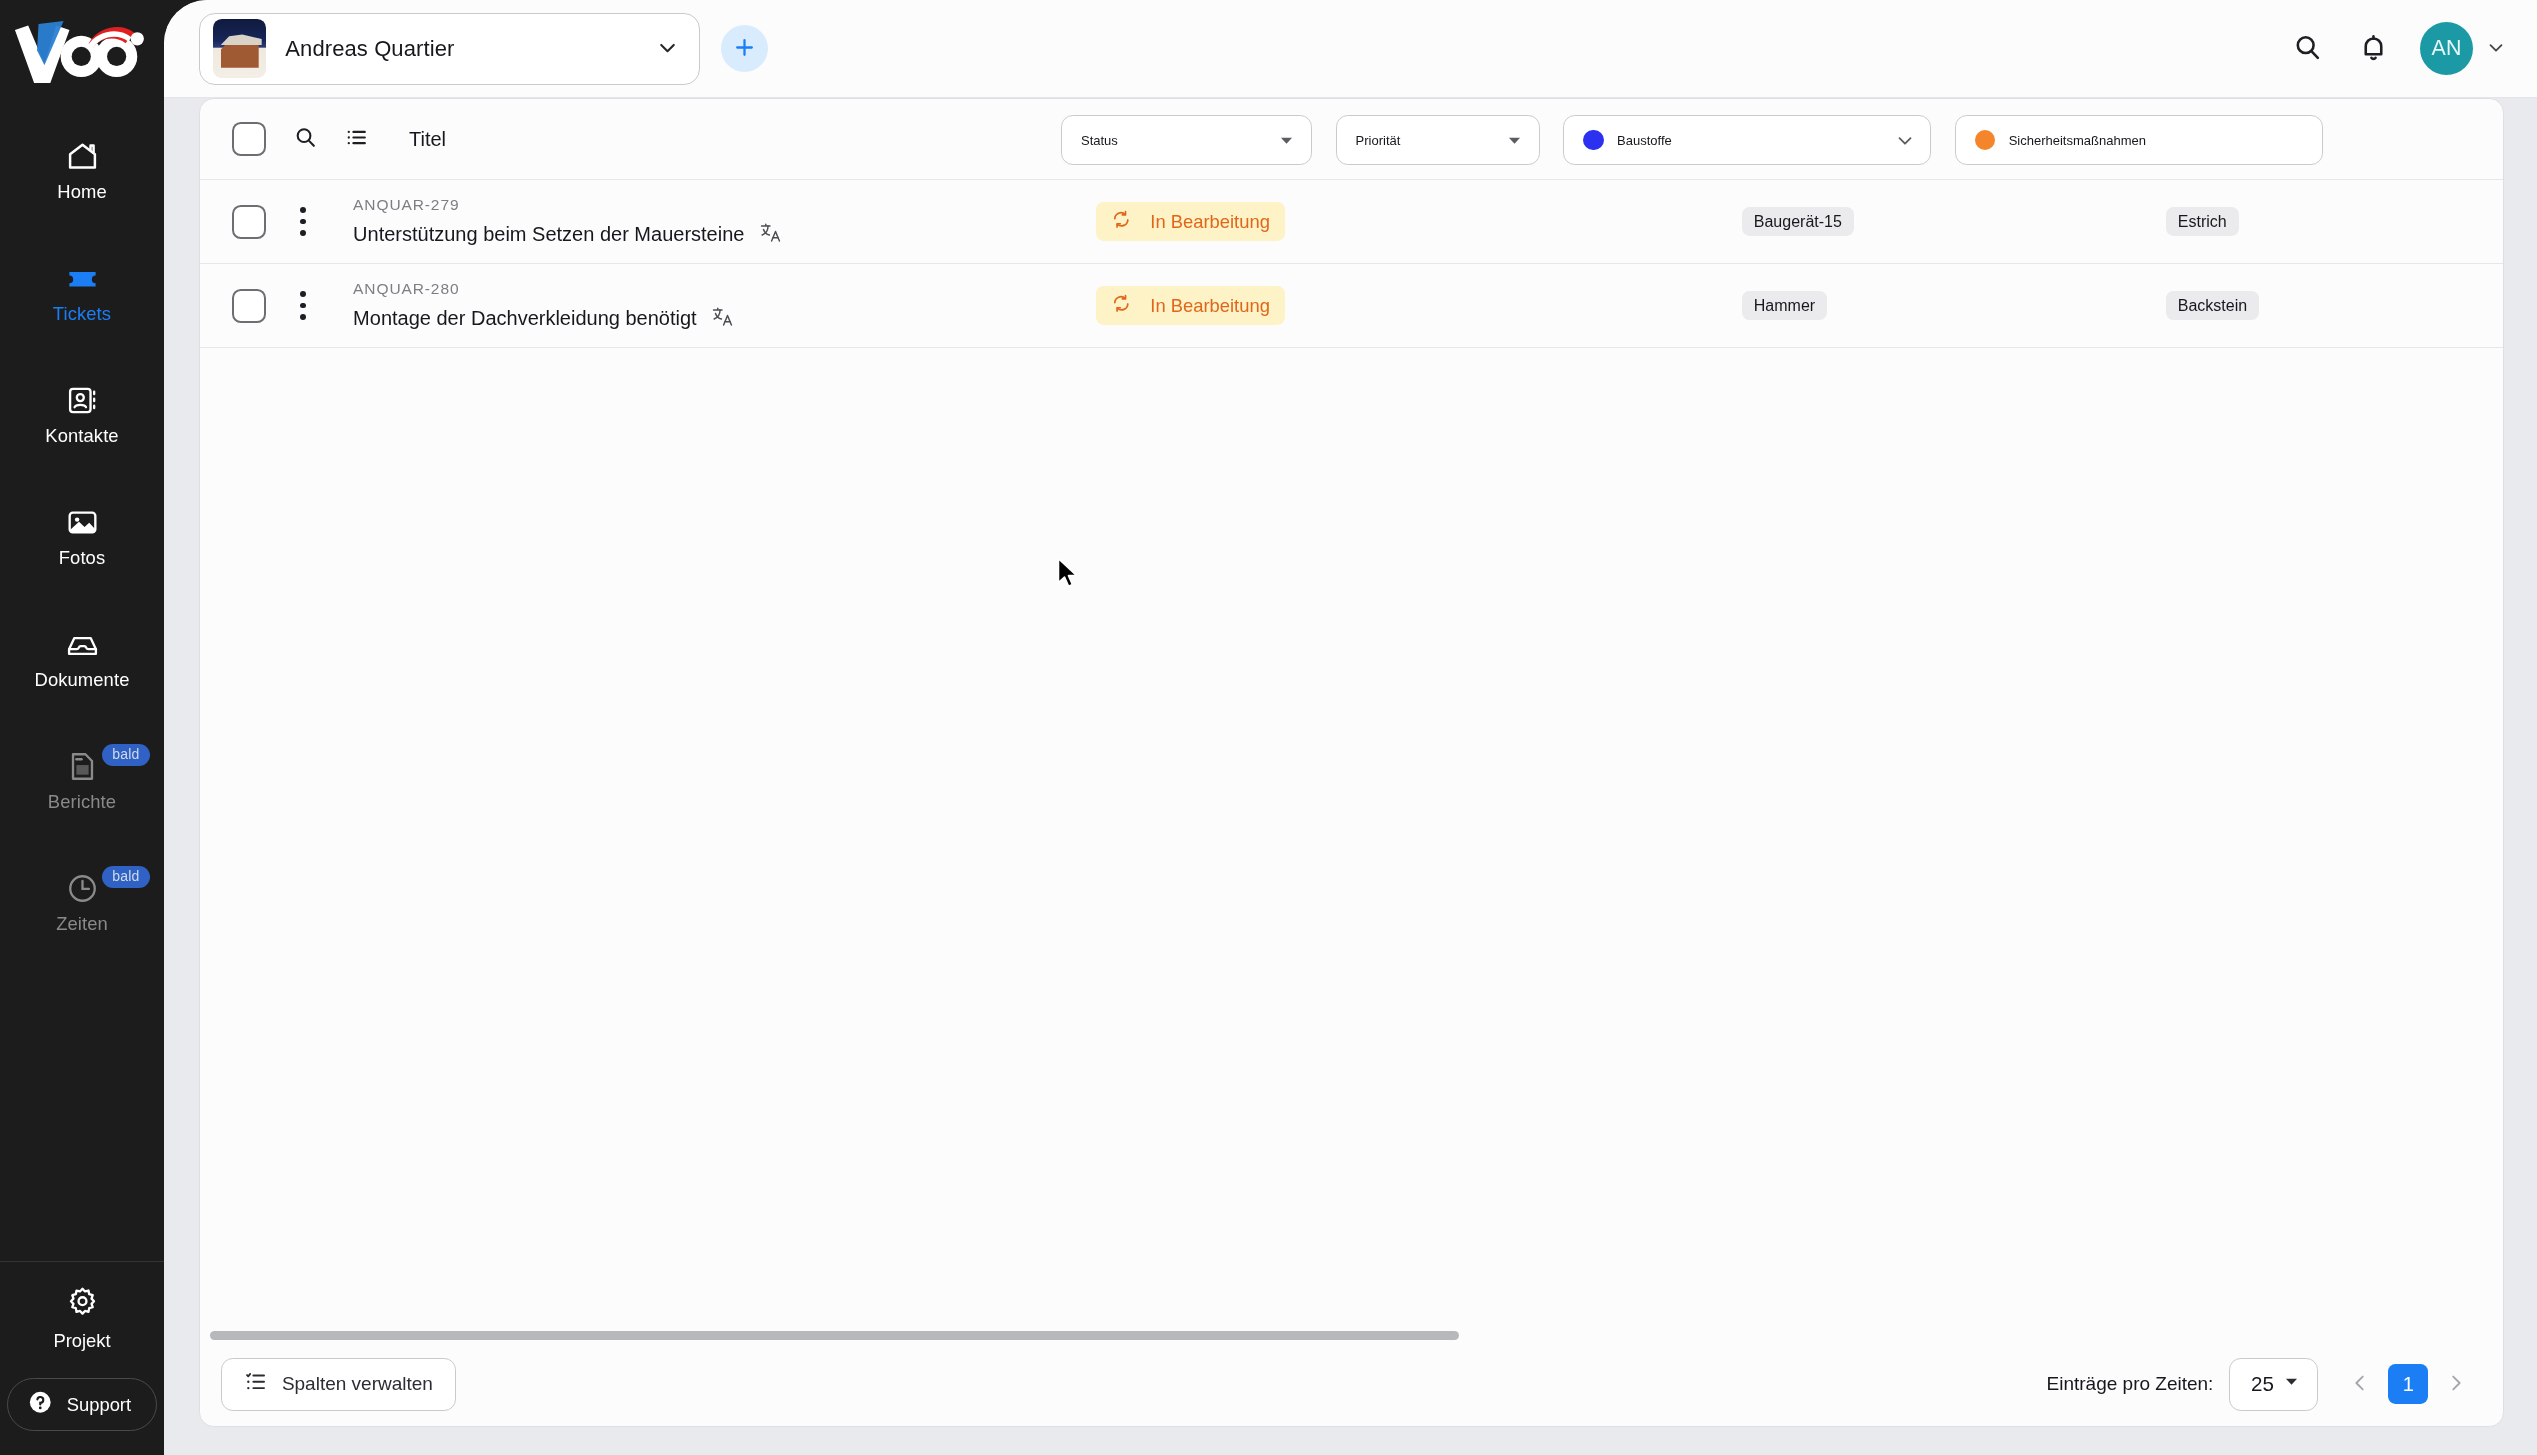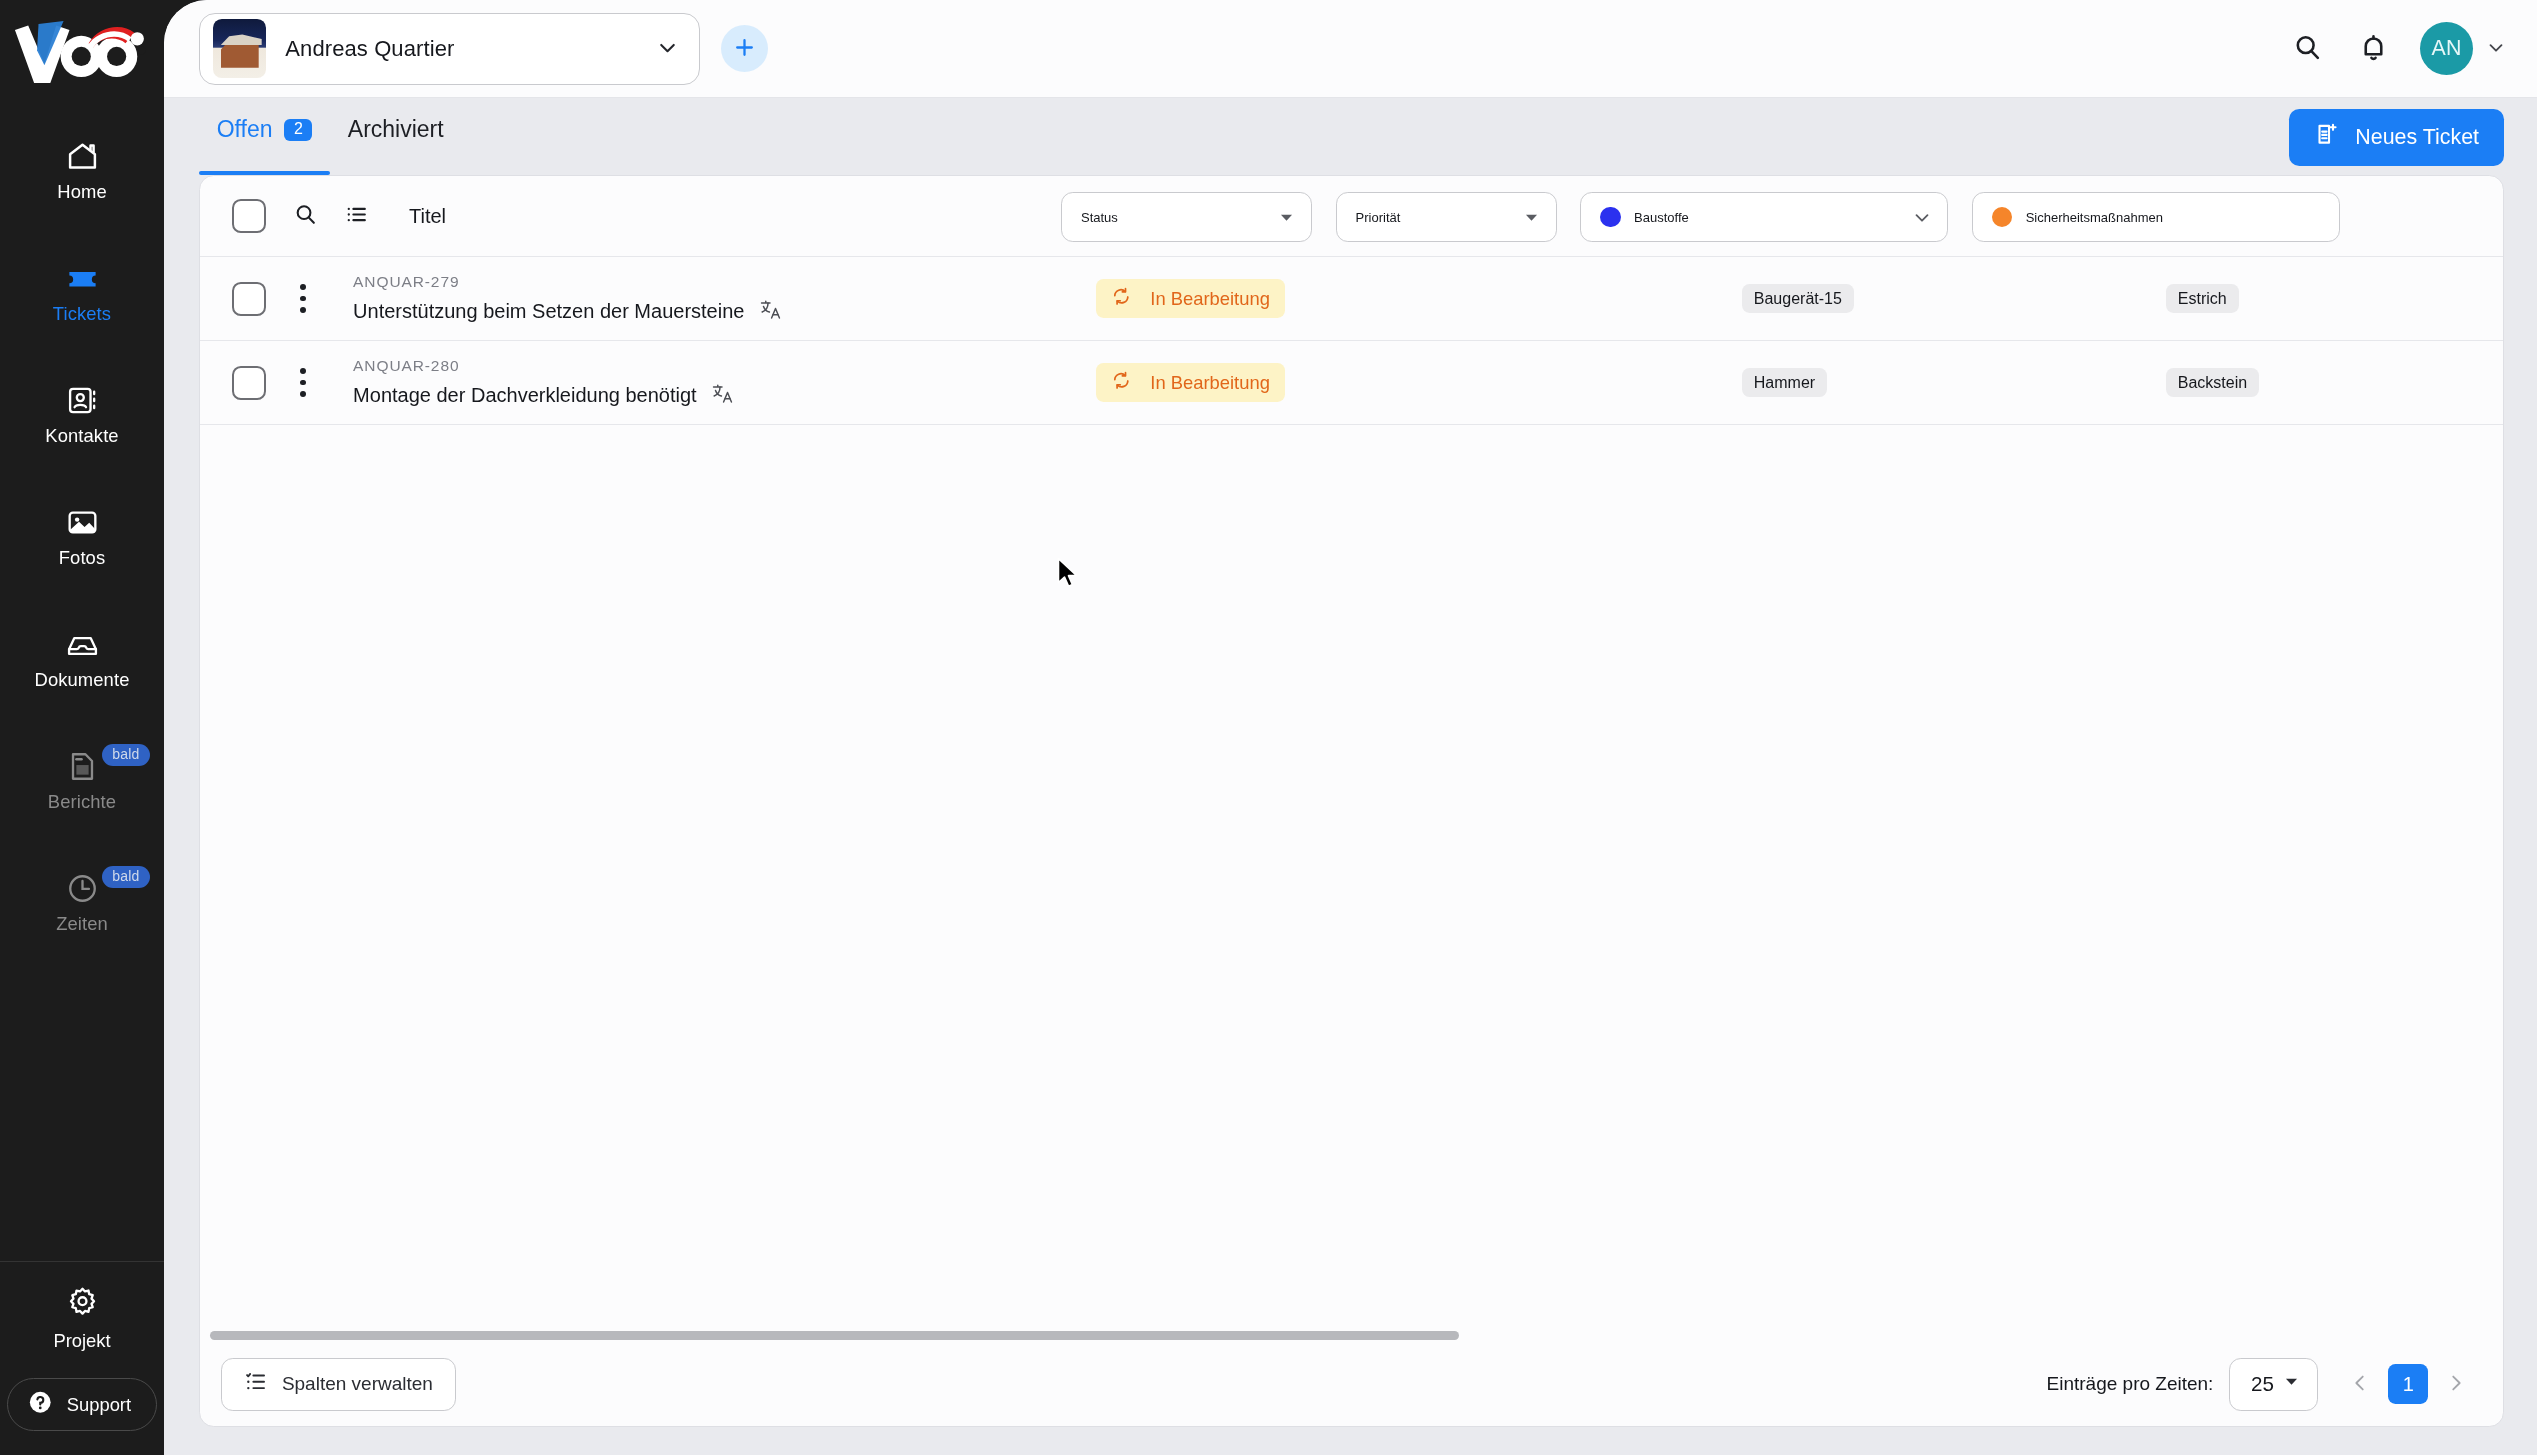--- a/index.html
+++ b/index.html
@@ -163,21 +163,21 @@
   .filter {
     height: 50px; border: 0.7px solid #c9cace; border-radius: 11.8px;
     background: #fff; display:flex; align-items:center;
     padding: 0 14.7px 0 19px; margin-right: 23.6px; cursor: pointer;
     font-size: 13px; color:#16181d; white-space: nowrap;
   }
   .filter .dot { width: 20.6px; height: 20.6px; border-radius: 50%; margin-right: 13.3px; flex:0 0 20.6px; }
   .filter .flabel { flex: 1 1 auto; }
   .filter .caret { margin-left: 22px; display:flex; align-items:center; }
   .filter.w-status { width: 251px; }
-  .filter.w-prio { width: 221px; }
+  .filter.w-prio { width: 204px; }
   .filter.w-tag { width: 368px; }
 
   .tbody { flex: 1 1 auto; position: relative; }
   .trow {
     height: 84px; display:flex; align-items:center;
     border-bottom: 0.7px solid #e6e7eb; padding-left: 32px; position: relative;
   }
   .kebab { margin-left: 26.5px; display:flex; flex-direction:column; gap: 5.2px; align-items:center; cursor:pointer; width: 20.6px;}
   .kebab i { width: 5.9px; height: 5.9px; border-radius:50%; background:#1d1f24; display:block; }
   .cell-title { margin-left: 40px; display:flex; flex-direction: column; justify-content:center; width: 457px; }
@@ -406,42 +406,20 @@
       <div class="avatar">AN</div>
       <div class="avatar-caret">
         <span>
           <svg width="22" height="22" viewBox="0 0 24 24" fill="none" stroke="#44464c" stroke-width="2" stroke-linecap="round" stroke-linejoin="round">
               <path d="M6 10 L12 16 L18 10"></path>
             </svg>
         </span>
       </div>
     </header>
 
-    <div id="tabsrow">
-      <div class="tabs">
-        <div class="tab active">
-          <span>Offen</span>
-          <span class="tab-count">2</span>
-        </div>
-        <div class="tab">
-          <span>Archiviert</span>
-        </div>
-      </div>
-      <div class="tabs-spacer"></div>
-      <div class="new-ticket-btn">
-        <span>
-          <svg width="26.5" height="26.5" viewBox="0 0 24 24" fill="none" stroke="#ffffff" stroke-width="1.9" stroke-linecap="round" stroke-linejoin="round">
-            <path d="M5 4.4 H13.6 V19.6 H5 Z"></path>
-            <path d="M7.4 9.6 H11.4 M7.4 12.6 H11.4 M7.4 15.6 H11.4"></path>
-            <path d="M17.2 3.4 V8 M14.9 5.7 H19.5"></path>
-          </svg>
-        </span>
-        <span>Neues Ticket</span>
-      </div>
-    </div>
 
     <section id="tablecard">
 
       <div class="thead">
         <div class="cb"></div>
         <div class="th-icon">
           <span>
             <svg width="25" height="25" viewBox="0 0 24 24" fill="none" stroke="#1d1f24" stroke-width="2" stroke-linecap="round">
                 <circle cx="10.6" cy="10.2" r="6.1"></circle>
                 <path d="M15.2 15 L20 20"></path>

